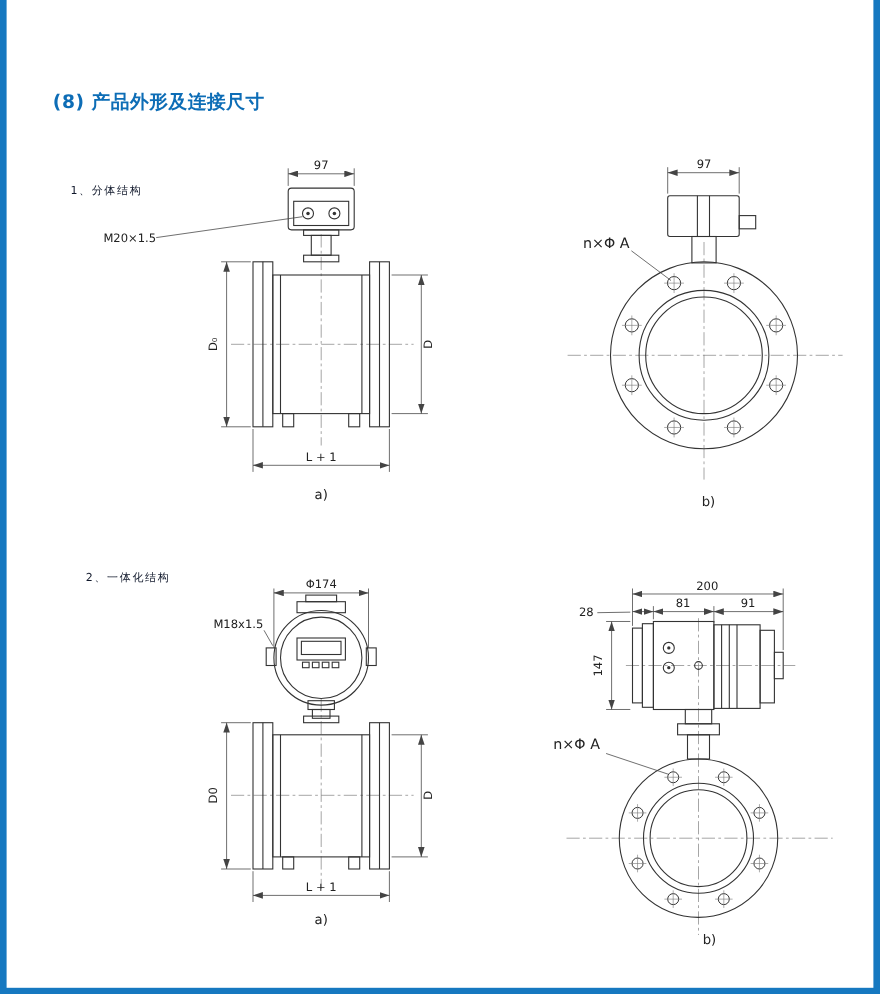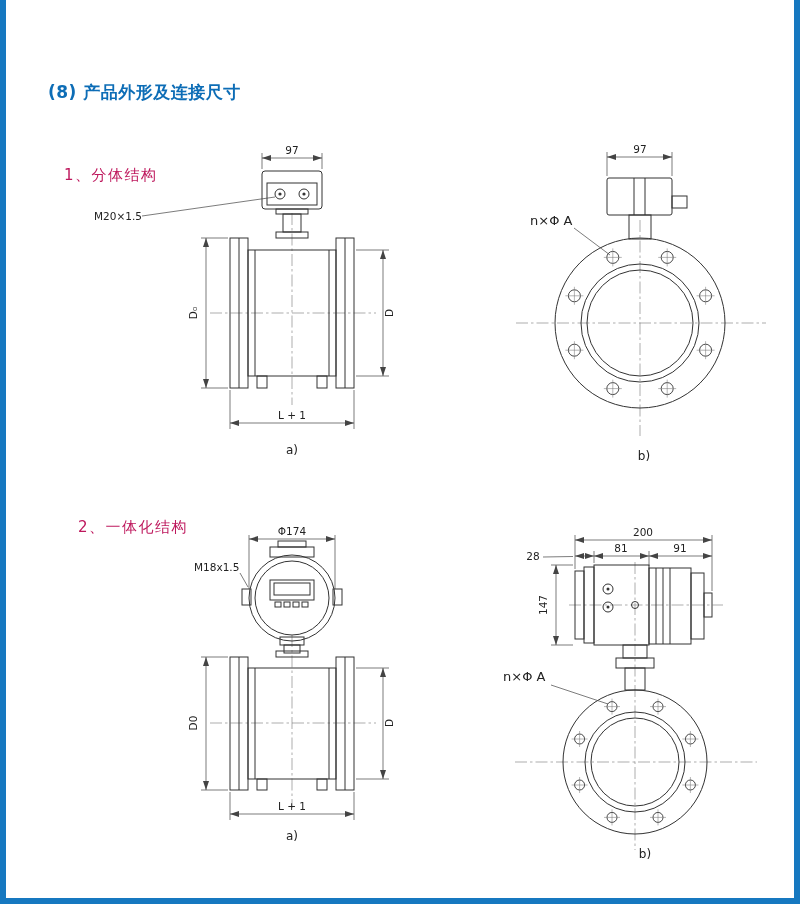--- a/index.html
+++ b/index.html
@@ -9,21 +9,21 @@
     font-family:"DejaVu Sans","Liberation Sans",sans-serif;
   }
   .edge { position:absolute; background:#1678c0; }
   .edge-left  { left:0; top:0; width:6px; height:100%; }
   .edge-right { right:0; top:0; width:6px; height:100%; }
   .edge-bottom{ left:0; bottom:0; width:100%; height:6px; }
   .heading {
     position:absolute; left:48px; top:57px;
     font-size:17px; font-weight:bold; color:#0d6db6; letter-spacing:0.5px;margin-top:24px;
   }
-  .sec-title { position:absolute; font-size:15px; color:#be185d; letter-spacing:1.5px; }
+  .sec-title { position:absolute; font-size:10px; color:#0f172a; letter-spacing:1.5px; }
   .t1 { left:64px; top:166px; }
   .t2 { left:78px; top:518px;text-align:right; }
   svg.drawing { position:absolute; overflow:visible; }
   .ol  { stroke:#333; stroke-width:1; fill:none; }
   .dot { fill:#333; stroke:none; }
   .dim { stroke:#444; stroke-width:0.7; fill:none; }
   .dimline { stroke:#444; stroke-width:0.7; fill:none;
              marker-start:url(#arr); marker-end:url(#arr); }
   .cl  { stroke:#777; stroke-width:0.6; fill:none; stroke-dasharray:12 3 2.5 3; }
   .clh { stroke:#777; stroke-width:0.55; }

